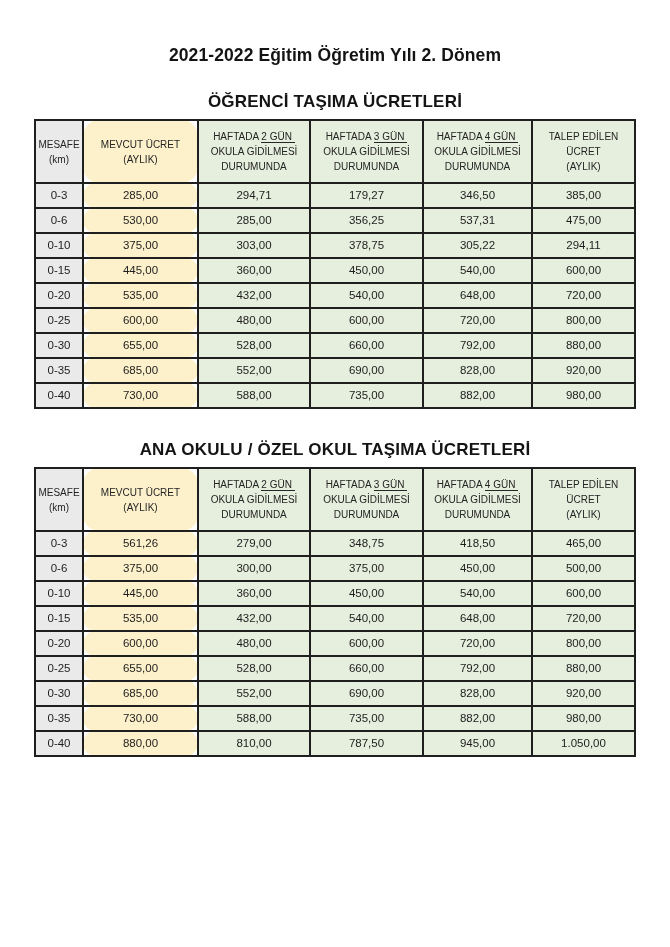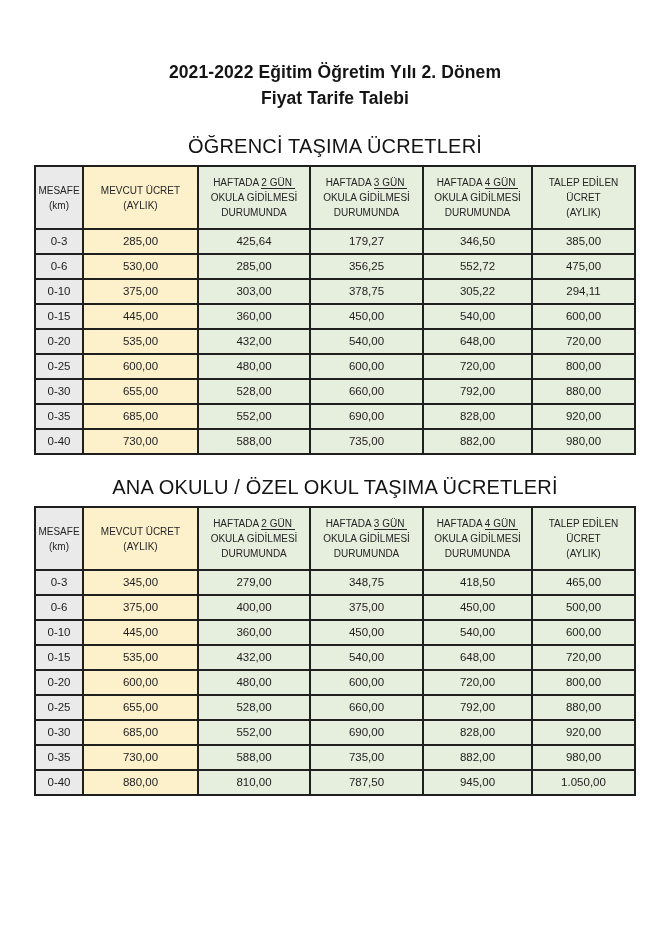--- a/index.html
+++ b/index.html
@@ -11,32 +11,32 @@
   html,body{margin:0;padding:0;background:#ffffff;}
   body{
     width:670px;height:947px;
     font-family:"Liberation Sans",sans-serif;
     color:#1d1d1d;
     -webkit-font-smoothing:antialiased;
   }
   .page{position:relative;width:670px;height:947px;background:#ffffff;overflow:hidden;}
 
   .doc-title{
-    margin:0;padding-top:59px;
+    margin:0;padding-top:42px;
     text-align:center;
     font-size:17.5px;font-weight:bold;line-height:26px;
     color:#141414;letter-spacing:.1px;
   }
   .section-title{
     margin:0;text-align:center;
-    font-size:20px;font-weight:normal;color:#141414;
+    font-size:17px;font-weight:bold;color:#141414;
     letter-spacing:.2px;
   }
   .section-title.first{margin-top:24px;}
-  .section-title.second{margin-top:21px;}
+  .section-title.second{margin-top:31px;}
 
   table.fee-table{
     border-collapse:collapse;
     table-layout:fixed;
     margin:7px auto 6px auto;
     width:600px;
   }
   table.fee-table th, table.fee-table td{
     border:2px solid var(--c-border);
     text-align:center;vertical-align:middle;
@@ -48,36 +48,35 @@
     font-size:10px;line-height:15px;
     color:#242424;
     padding:0 2px;
   }
   table.fee-table td{
     height:23px;line-height:23px;
     font-size:11.5px;
     padding:0;
   }
   .c-dist{background:var(--c-dist);}
-  .c-cur{background:var(--c-cur);}
+  .c-cur{background:var(--c-cur);border-radius:16px;}
   .c-green{background:var(--c-green);}
   .day{
     font-weight:normal;
     border-bottom:1.5px solid #262626;
     padding-right:3px;
   }
 </style>
 </head>
 <body>
 
 <div class="page">
 
   <h1 class="doc-title">
     <span>2021-2022 Eğitim Öğretim Yılı 2. Dönem</span><br>
-    <span>Fiyat Tarife Talebi</span>
   </h1>
 
   <h2 class="section-title first">ÖĞRENCİ TAŞIMA ÜCRETLERİ</h2>
 
   <table class="fee-table">
     <colgroup>
       <col style="width:48px">
         <col style="width:115px">
         <col style="width:112px">
       <col style="width:113px">
@@ -116,31 +115,31 @@
           <span>TALEP EDİLEN</span><br>
           <span>ÜCRET</span><br>
           <span>(AYLIK)</span>
         </th>
       </tr>
     </thead>
     <tbody>
         <tr>
           <td class="c-dist">0-3</td>
           <td class="c-cur">285,00</td>
-          <td class="c-green">425,64</td>
+          <td class="c-green">294,71</td>
           <td class="c-green">179,27</td>
           <td class="c-green">346,50</td>
           <td class="c-green">385,00</td>
         </tr>
         <tr>
           <td class="c-dist">0-6</td>
           <td class="c-cur">530,00</td>
           <td class="c-green">285,00</td>
           <td class="c-green">356,25</td>
-          <td class="c-green">552,72</td>
+          <td class="c-green">537,31</td>
           <td class="c-green">475,00</td>
         </tr>
         <tr>
           <td class="c-dist">0-10</td>
           <td class="c-cur">375,00</td>
           <td class="c-green">303,00</td>
           <td class="c-green">378,75</td>
           <td class="c-green">305,22</td>
           <td class="c-green">294,11</td>
         </tr>
@@ -237,30 +236,30 @@
         <th class="c-green">
           <span>TALEP EDİLEN</span><br>
           <span>ÜCRET</span><br>
           <span>(AYLIK)</span>
         </th>
       </tr>
     </thead>
     <tbody>
         <tr>
           <td class="c-dist">0-3</td>
-          <td class="c-cur">345,00</td>
+          <td class="c-cur">561,26</td>
           <td class="c-green">279,00</td>
           <td class="c-green">348,75</td>
           <td class="c-green">418,50</td>
           <td class="c-green">465,00</td>
         </tr>
         <tr>
           <td class="c-dist">0-6</td>
           <td class="c-cur">375,00</td>
-          <td class="c-green">400,00</td>
+          <td class="c-green">300,00</td>
           <td class="c-green">375,00</td>
           <td class="c-green">450,00</td>
           <td class="c-green">500,00</td>
         </tr>
         <tr>
           <td class="c-dist">0-10</td>
           <td class="c-cur">445,00</td>
           <td class="c-green">360,00</td>
           <td class="c-green">450,00</td>
           <td class="c-green">540,00</td>

